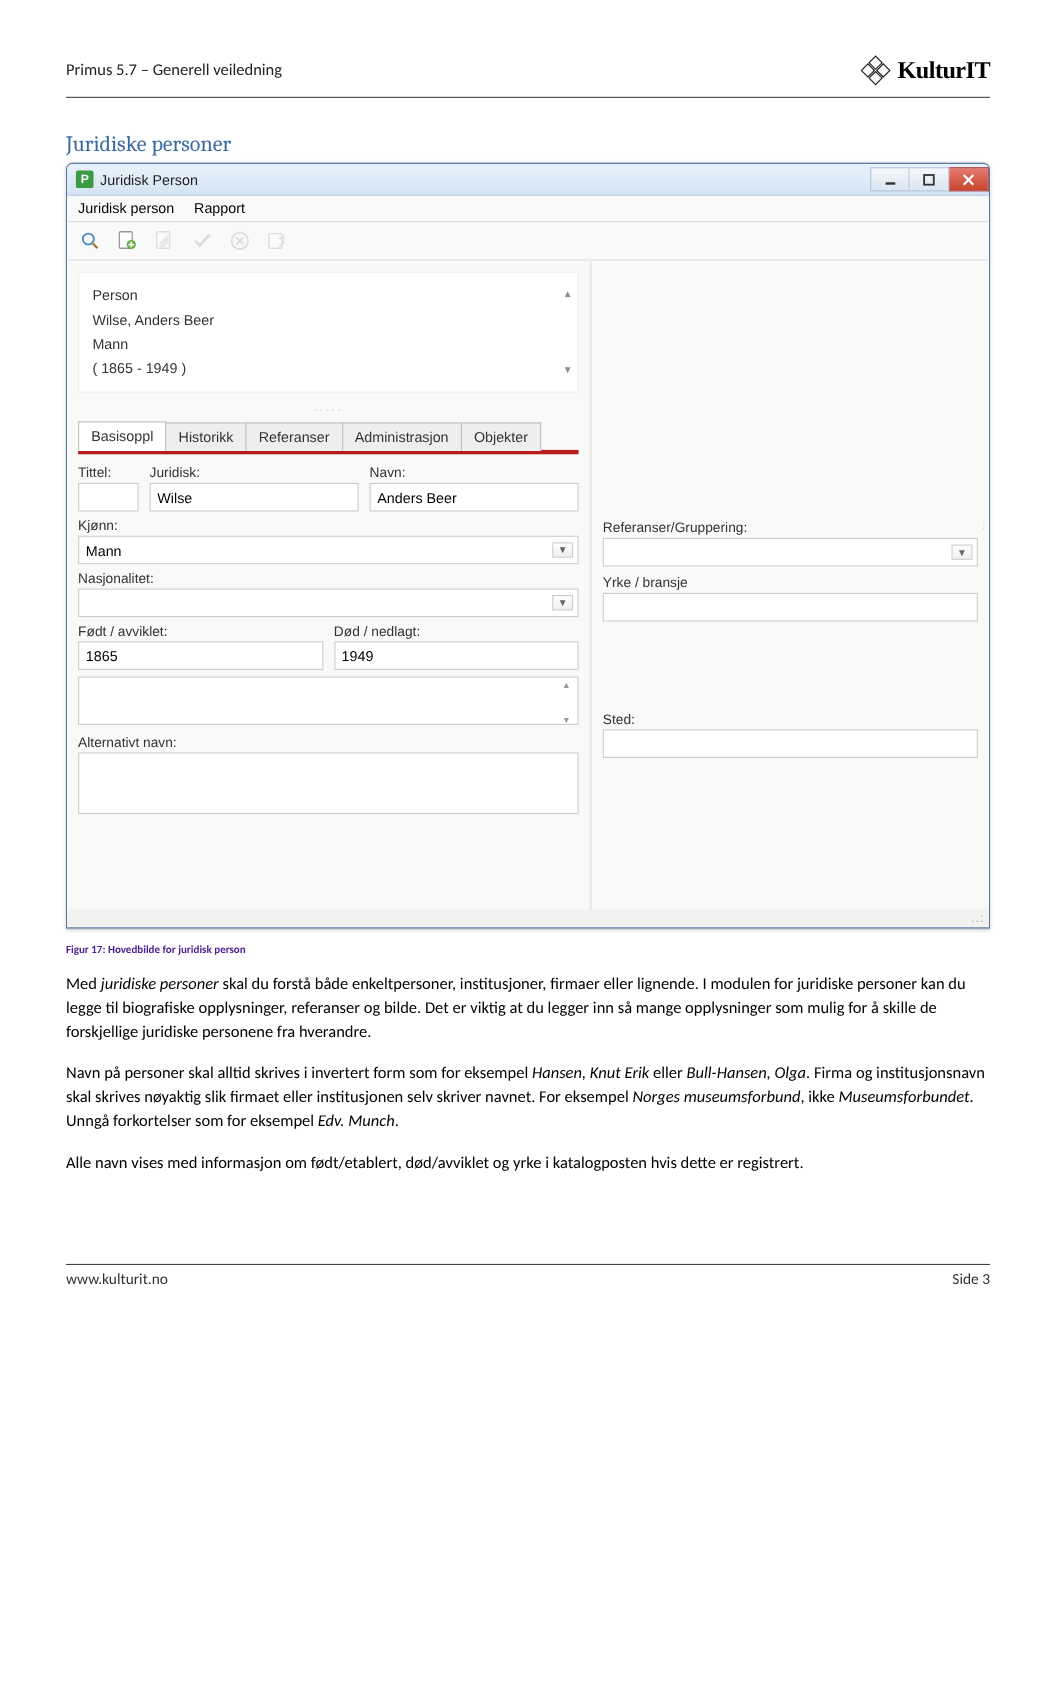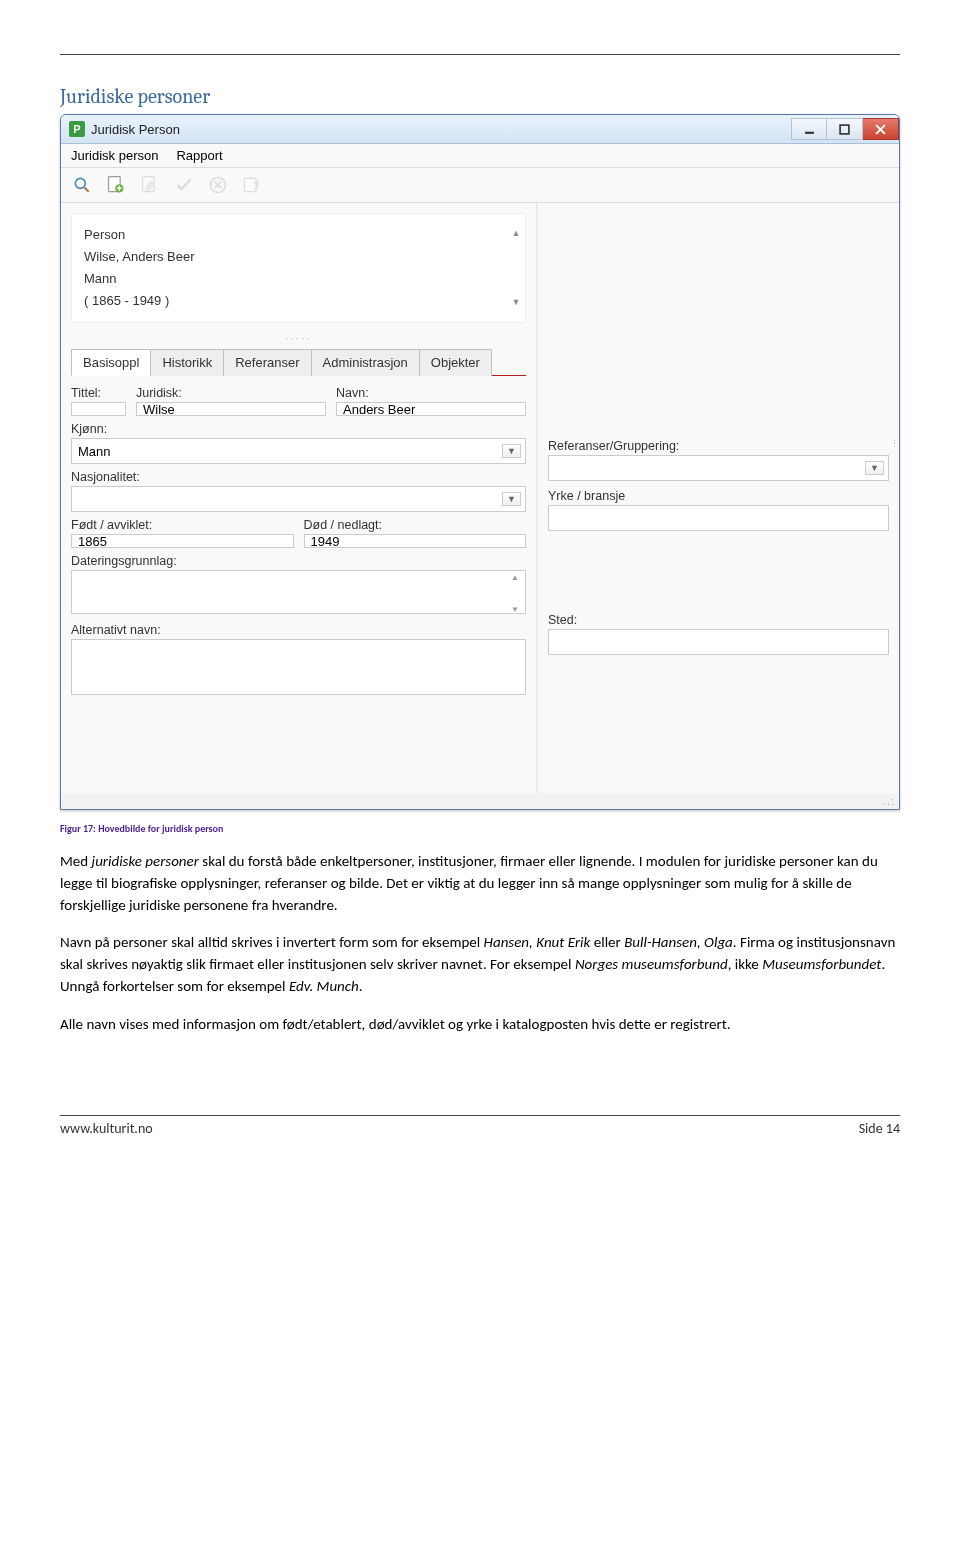--- a/index.html
+++ b/index.html
@@ -70,31 +70,31 @@
   .left-panel { flex:1; border-right: 2px solid #e9e9e7; position:relative; }
   .info-box {
     margin: 10px; padding: 10px 12px; background:#fff;
     font-size: 13px; line-height: 1.7; color:#333;
     border: 1px solid #eee;
     position: relative;
   }
   .scroll-stub { position:absolute; right:2px; top:12px; bottom:12px; width:14px; display:flex; flex-direction:column; justify-content:space-between; align-items:center; color:#8c8c8c; font-size:9px;}
   .dots-sep { text-align:center; color:#bbb; letter-spacing:2px; margin: 6px 0 4px; font-size:10px; }
 
-  .tabs { display:flex; border-bottom:1px solid #b91c1c; margin: 0 10px; }
+  .tabs { display:flex; border-bottom:4px solid #b91c1c; margin: 0 10px; align-items: flex-end; }
   .tab { padding:5px 11px; font-size:13px; background:#eee; border:1px solid #bfbfbf; border-bottom:none; margin-right:-1px; position:relative; top:1px; color:#333; }
   .tab.active { background:#fff; font-weight:normal; border-bottom:1px solid #fff; }
 
   .form-grid { margin:0 10px 10px; padding:10px 0; display:flex; flex-direction:column; gap:6px; font-size:13px; }
   .form-row { display:flex; gap:10px; }
   .field { display:flex; flex-direction:column; gap:2px; }
   .field label { font-size:12.5px; color:#333; }
   .field input, .field select, .field textarea {
     font-family:inherit; font-size:13px; background:#fff;
-    border:1px solid #ccc; padding:4px 6px; height:14px;
+    border:1px solid #ccc; padding:4px 6px; height:26px;
   }
   .field textarea { height:50px; resize:none; position:relative; }
   .select-fake { display:flex; align-items:center; justify-content:space-between; background:#fff; border:1px solid #ccc; height:26px; padding:0 4px 0 6px; }
   .select-fake .caret { font-size:9px; color:#666; border:1px solid #ccc; padding:1px 4px; background:linear-gradient(#fff,#eee); }
   .ta-wrap { position:relative; }
   .ta-scroll { position:absolute; right:3px; top:3px; bottom:3px; width:12px; display:flex; flex-direction:column; justify-content:space-between; color:#999; font-size:8px; }
 
   .resize-grip { text-align:right; padding:2px 4px; color:#aaa; font-size:11px; letter-spacing:1px; background:#f2f2f0; }
 
   .figure-caption {
@@ -107,20 +107,34 @@
 
   .page-footer { margin-top: 80px; }
   .hr-bot { border:0; border-top:1px solid #444; margin-bottom:4px; }
   .footer-line { display:flex; justify-content:space-between; font-family:"Calibri", Arial, sans-serif; font-size:14px; color:#333; }
 </style>
 </head>
 <body>
 
 <div class="page">
 
+  <div class="page-header">
+    <div class="page-header-title">Primus 5.7 – Generell veiledning</div>
+    <div class="logo-wrap">
+      <svg class="logo-svg" viewBox="0 0 40 40">
+        <g stroke="#222" stroke-width="1.5" fill="none">
+          <rect x="14" y="4" width="12" height="12" transform="rotate(45 20 10)"></rect>
+          <rect x="14" y="24" width="12" height="12" transform="rotate(45 20 30)"></rect>
+          <rect x="4" y="14" width="12" height="12" transform="rotate(45 10 20)"></rect>
+          <rect x="24" y="14" width="12" height="12" transform="rotate(45 30 20)"></rect>
+        </g>
+      </svg>
+      <span class="logo-text">KulturIT</span>
+    </div>
+  </div>
   <hr class="hr-top">
 
   <div class="section-heading">Juridiske personer</div>
 
   <div class="app-window">
 
     <div class="titlebar">
       <div class="titlebar-left">
         <span class="titlebar-icon"></span>
         <span>Juridisk Person</span>
@@ -253,21 +267,20 @@
               <input type="text" value="1865" style="">
             </div>
             <div class="field" style="flex:1">
               <label>Død / nedlagt:</label>
               <input type="text" value="1949" style="">
             </div>
           </div>
 
           <div class="form-row">
             <div class="field" style="flex:1">
-              <label>Dateringsgrunnlag:</label>
               <div class="ta-wrap">
                 <textarea style="width: 100%; height: 44px;"></textarea>
                 <div class="ta-scroll">
                     <span>▲</span>
                     <span>▼</span>
                   </div>
               </div>
             </div>
           </div>
 
@@ -315,17 +328,17 @@
     <p>
       <span>Navn på personer skal alltid skrives i invertert form som for eksempel </span><em>Hansen, Knut Erik</em><span> eller </span><em>Bull-Hansen, Olga</em><span>. Firma og institusjonsnavn skal skrives nøyaktig slik firmaet eller institusjonen selv skriver navnet. For eksempel </span><em>Norges museumsforbund</em><span>, ikke </span><em>Museumsforbundet</em><span>. Unngå forkortelser som for eksempel </span><em>Edv. Munch</em><span>.</span>
     </p>
     <p>Alle navn vises med informasjon om født/etablert, død/avviklet og yrke i katalogposten hvis dette er registrert.</p>
   </div>
 
   <div class="page-footer">
     <hr class="hr-bot">
     <div class="footer-line">
       <span>www.kulturit.no</span>
-      <span>Side 14</span>
+      <span>Side 3</span>
     </div>
   </div>
 
 </div>
 
 </body></html>

